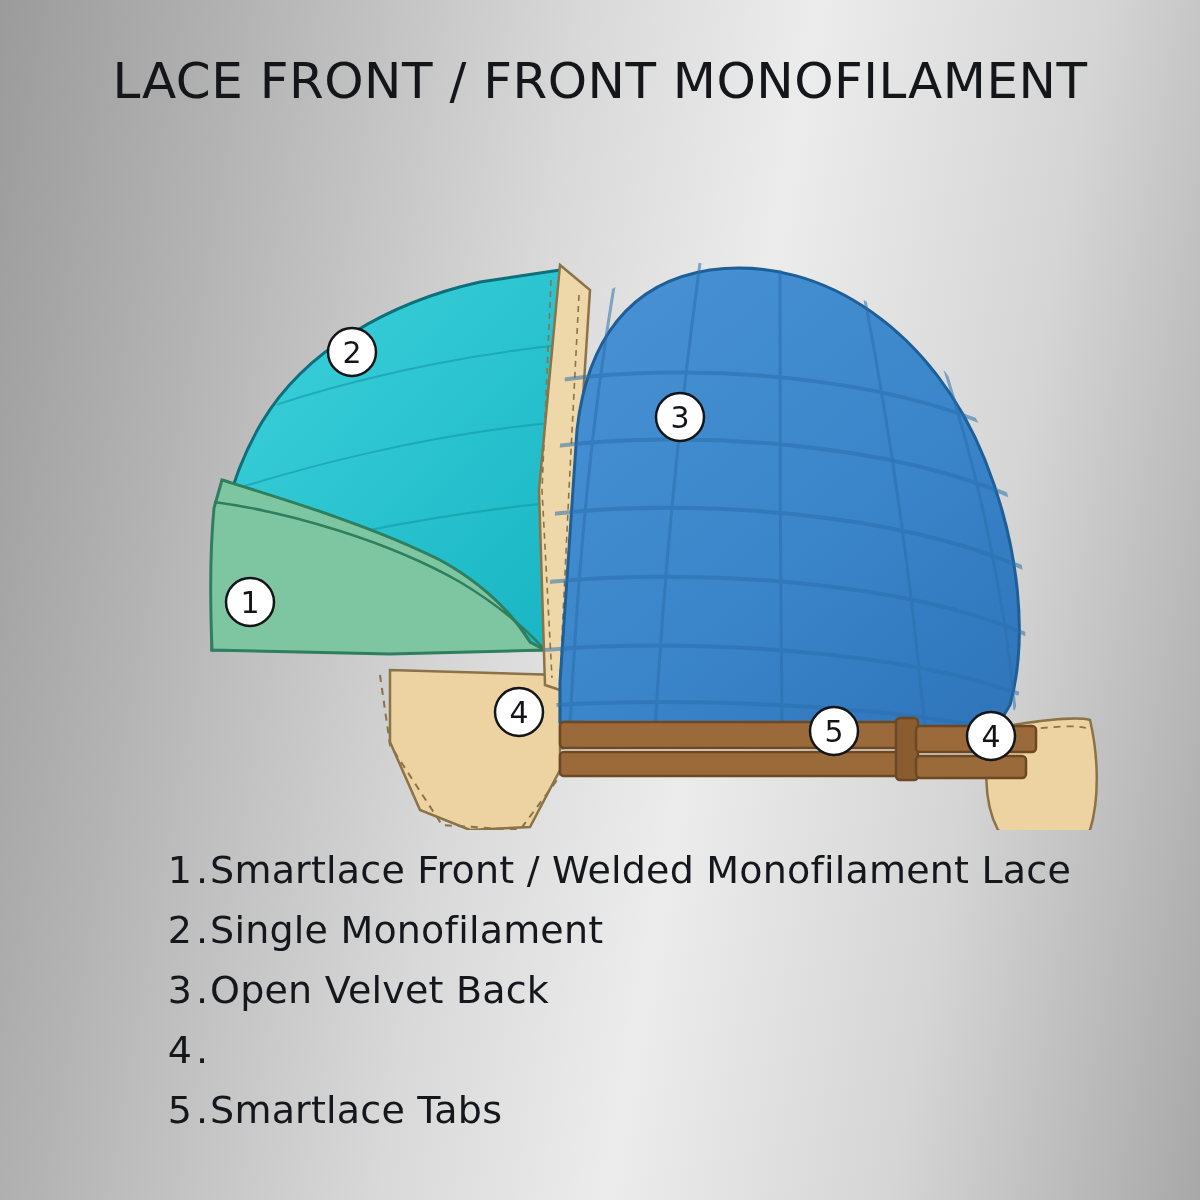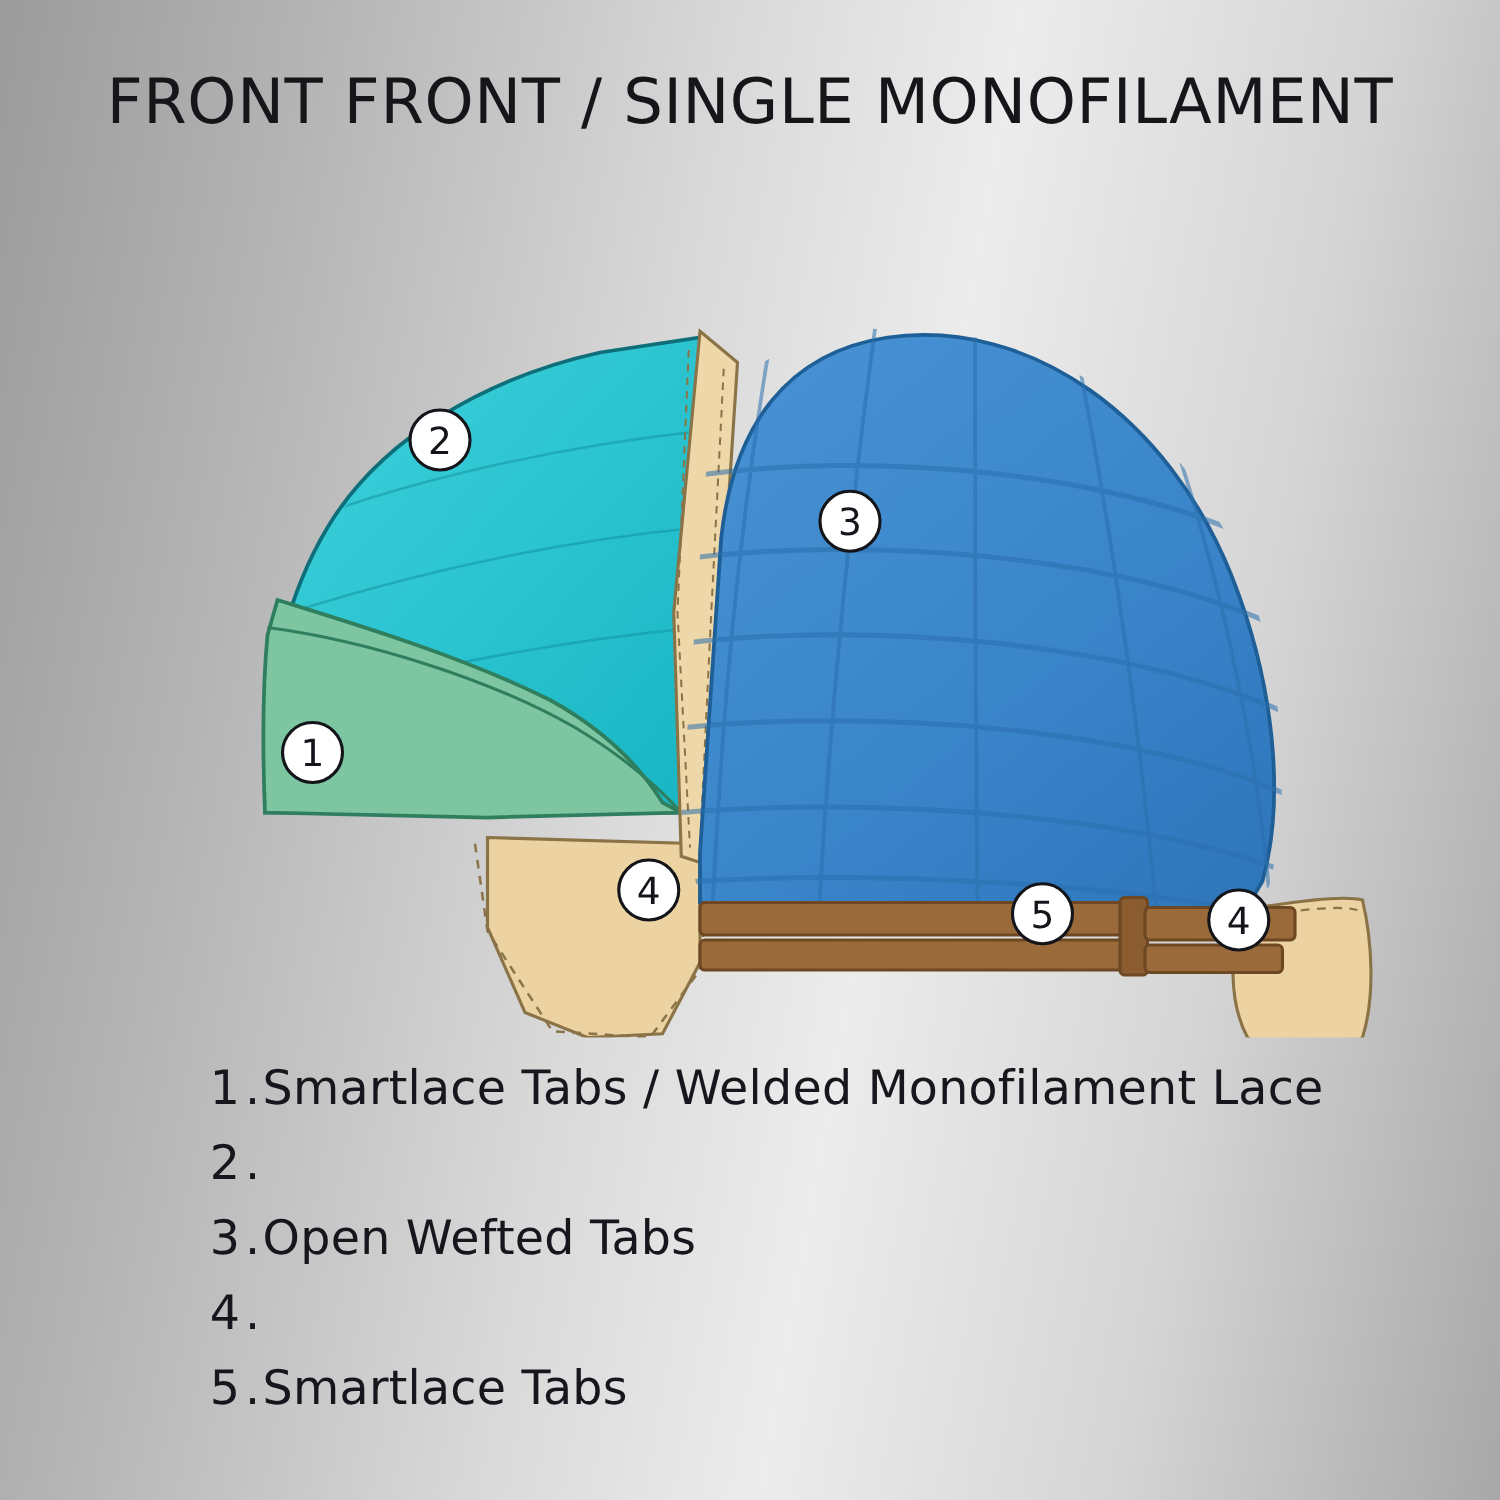--- a/index.html
+++ b/index.html
@@ -68,21 +68,21 @@
     font-family: "DejaVu Sans", sans-serif;
     font-size: 30px;
     fill: #14151a;
   }
 </style>
 </head>
 <body>
 
 <div id="page">
 
-  <div id="title">FRONT FRONT / SINGLE MONOFILAMENT</div>
+  <div id="title">LACE FRONT / FRONT MONOFILAMENT</div>
 
   <div id="diagram">
     <svg viewBox="0 0 1020 700" width="1020" height="700">
       <defs>
         <linearGradient id="monoGrad" x1="0" y1="0" x2="1" y2="1">
           <stop offset="0%" stop-color="#3fd3dd"></stop>
           <stop offset="100%" stop-color="#18b5c4"></stop>
         </linearGradient>
         <linearGradient id="backGrad" x1="0.1" y1="0" x2="0.9" y2="1">
           <stop offset="0%" stop-color="#4791d4"></stop>
@@ -201,30 +201,31 @@
         <circle cx="901" cy="606" r="24" fill="#ffffff" stroke="#14151a" stroke-width="2.5"></circle>
         <text class="cap-num-text" x="901" y="617" text-anchor="middle">4</text>
       </g>
     </svg>
   </div>
 
   <div id="legend">
     <div class="legend-row">
       <span class="legend-num">1</span>
       <span class="legend-dot">.</span>
-      <span class="legend-label">Smartlace Tabs / Welded Monofilament Lace</span>
+      <span class="legend-label">Smartlace Front / Welded Monofilament Lace</span>
     </div>
     <div class="legend-row">
       <span class="legend-num">2</span>
       <span class="legend-dot">.</span>
+      <span class="legend-label">Single Monofilament</span>
     </div>
     <div class="legend-row">
       <span class="legend-num">3</span>
       <span class="legend-dot">.</span>
-      <span class="legend-label">Open Wefted Tabs</span>
+      <span class="legend-label">Open Velvet Back</span>
     </div>
     <div class="legend-row">
       <span class="legend-num">4</span>
       <span class="legend-dot">.</span>
     </div>
     <div class="legend-row">
       <span class="legend-num">5</span>
       <span class="legend-dot">.</span>
       <span class="legend-label">Smartlace Tabs</span>
     </div>

